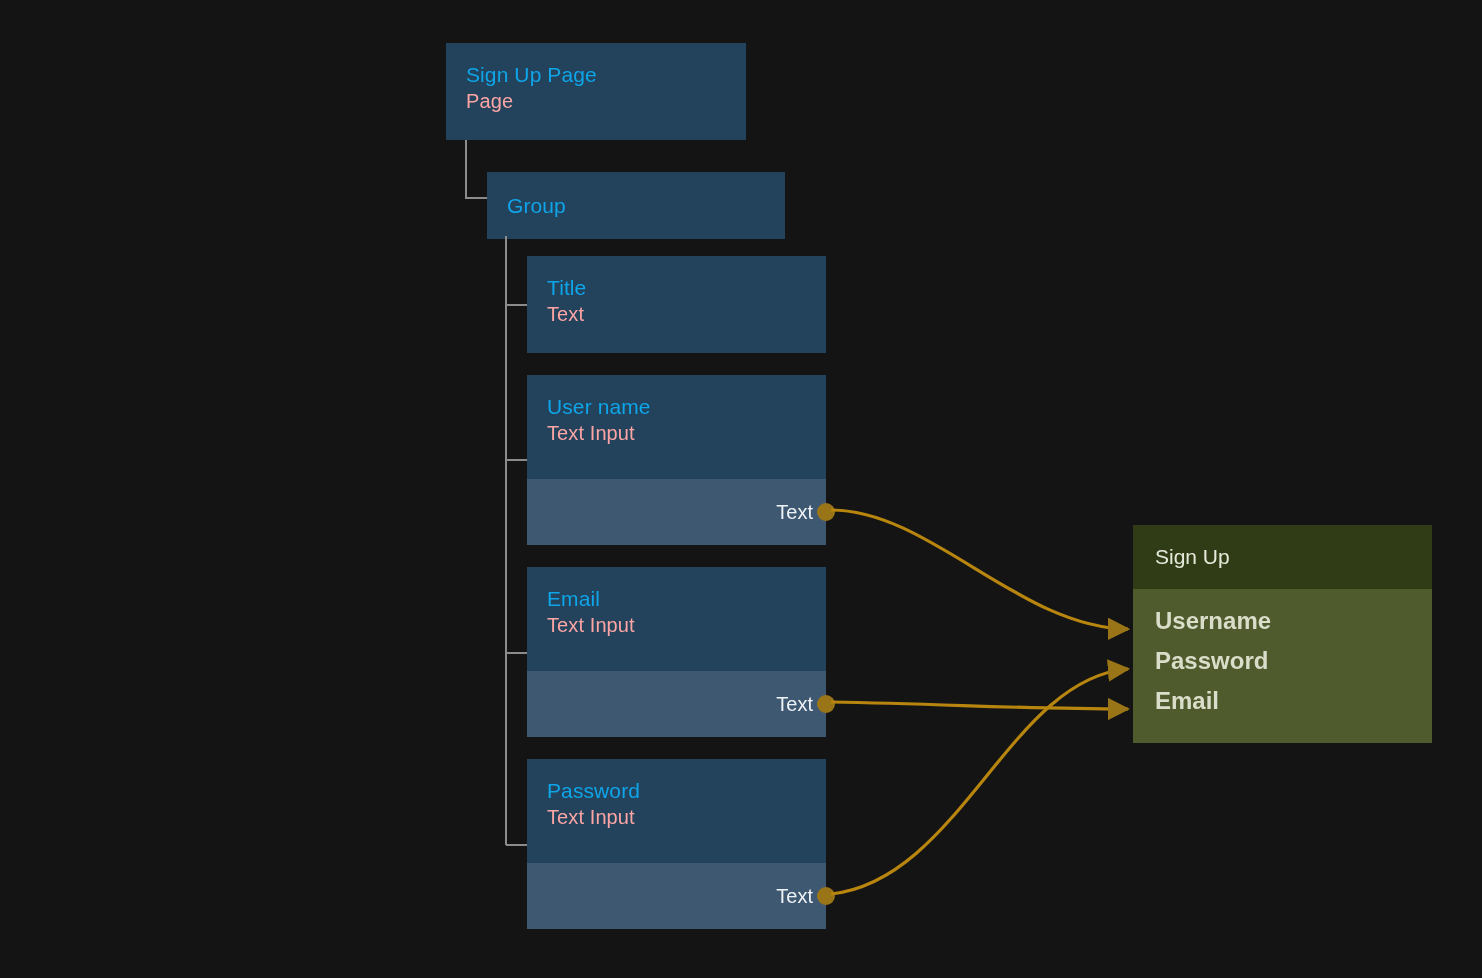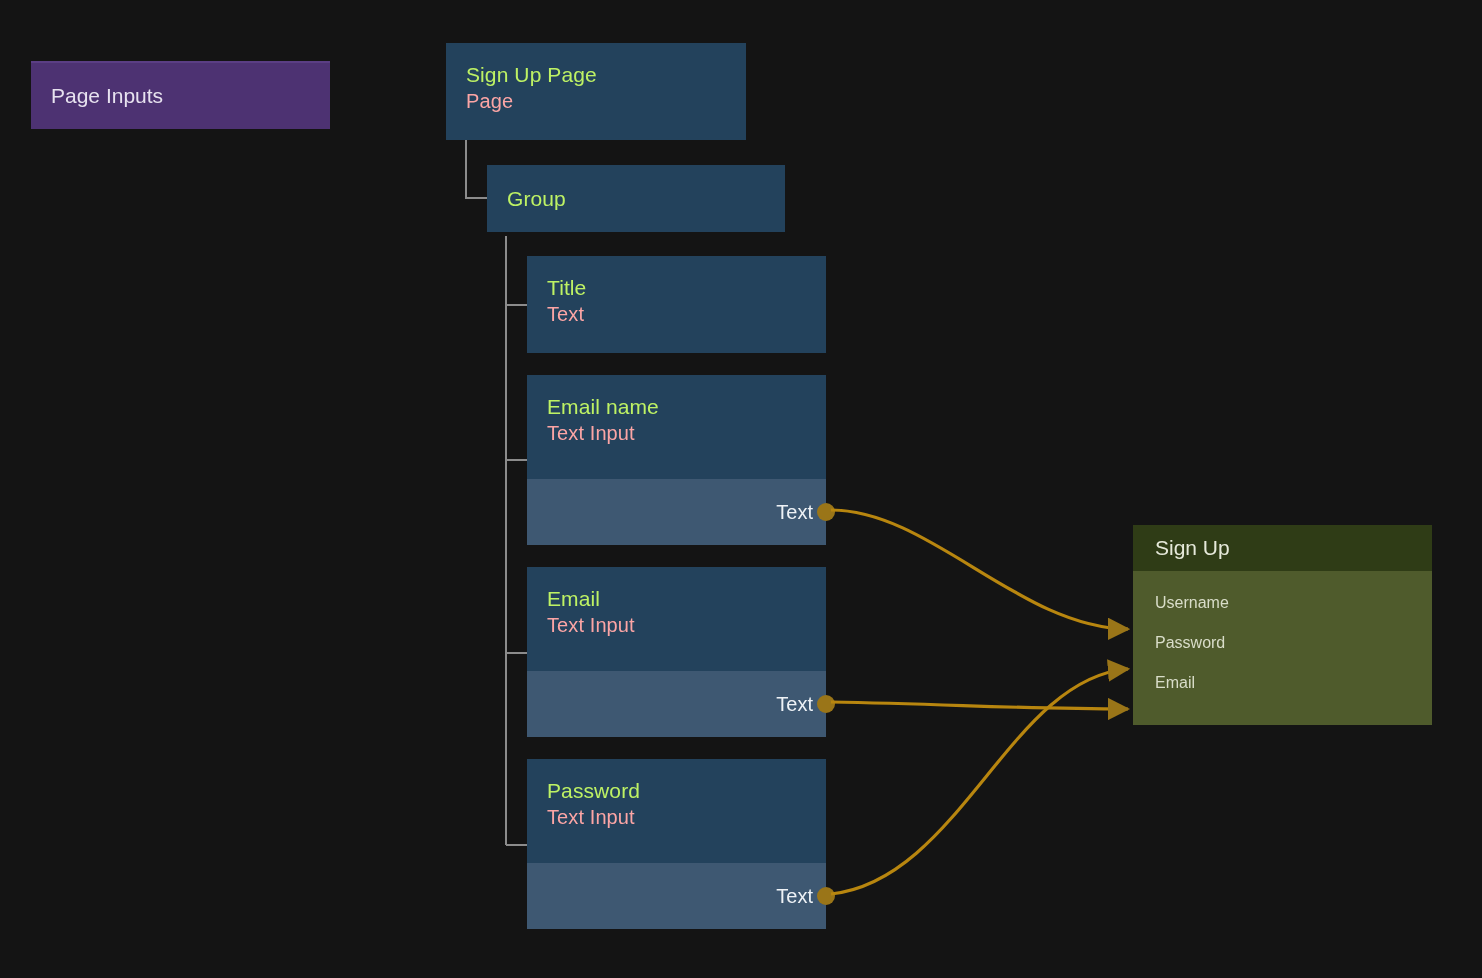--- a/index.html
+++ b/index.html
@@ -26,21 +26,21 @@
   .node {
     position: absolute;
     box-sizing: border-box;
   }
   .node-head {
     box-sizing: border-box;
     background: #23425c;
     padding: 18px 20px 16px 20px;
   }
   .node-title {
-    color: #bef264;
+    color: #0ea5e9;
     font-size: 21px;
     line-height: 27px;
     letter-spacing: 0.1px;
     white-space: nowrap;
   }
   .node-subtitle {
     color: #fca5a5;
     font-size: 20px;
     line-height: 26px;
     letter-spacing: 0.1px;
@@ -119,23 +119,24 @@
   }
   .gn-port {
     height: 40px;
     display: flex;
     align-items: center;
     padding-left: 22px;
     box-sizing: border-box;
   }
   .gn-port-label {
     color: #d9ddc9;
-    font-size: 16px;
+    font-size: 24px;
     line-height: 24px;
     white-space: nowrap;
+    font-weight: bold;
   }
 
   
   .layer {
     position: absolute;
     left: 0;
     top: 0;
     width: 1482px;
     height: 978px;
     pointer-events: none;
@@ -154,47 +155,44 @@
       <path d="M466,140 L466,198 L487,198"></path>
 
       <path d="M506,236 L506,845"></path>
       <path d="M506,305 L527,305"></path>
       <path d="M506,460 L527,460"></path>
       <path d="M506,653 L527,653"></path>
       <path d="M506,845 L527,845"></path>
     </g>
   </svg>
 
-  <div class="chip" style="left:31px; top:61px; width:299px; height:68px;">
-    <span class="chip-label">Page Inputs</span>
-  </div>
 
   <div class="node" style="left:446px; top:43px; width:300px; height:97px;">
     <div class="node-head" style="height:97px;">
       <div class="node-title">Sign Up Page</div>
       <div class="node-subtitle">Page</div>
     </div>
   </div>
 
-  <div class="node" style="left:487px; top:165px; width:298px; height:67px;">
+  <div class="node" style="left:487px; top:172px; width:298px; height:67px;">
     <div class="node-head label-only" style="height:67px;">
       <div class="node-title">Group</div>
     </div>
   </div>
 
   <div class="node" style="left:527px; top:256px; width:299px; height:97px;border-radius:25px;">
     <div class="node-head" style="height:97px;">
       <div class="node-title">Title</div>
       <div class="node-subtitle">Text</div>
     </div>
   </div>
 
   <div class="node" style="left:527px; top:375px; width:299px; height:170px;">
     <div class="node-head" style="height:104px;">
-      <div class="node-title">Email name</div>
+      <div class="node-title">User name</div>
       <div class="node-subtitle">Text Input</div>
     </div>
     <div class="port-row" style="height:66px;">
       <span class="port-label">Text</span>
       <span class="port-dot"></span>
     </div>
   </div>
 
   <div class="node" style="left:527px; top:567px; width:299px; height:170px;">
     <div class="node-head" style="height:104px;">
@@ -212,21 +210,21 @@
       <div class="node-title">Password</div>
       <div class="node-subtitle">Text Input</div>
     </div>
     <div class="port-row" style="height:66px;">
       <span class="port-label">Text</span>
       <span class="port-dot"></span>
     </div>
   </div>
 
   <div class="node node-green" style="left:1133px; top:525px; width:299px; height:220px;">
-    <div class="gn-head" style="height:46px;">
+    <div class="gn-head" style="height:64px;">
       <span class="gn-title">Sign Up</span>
     </div>
     <div class="gn-body" style="height:154px;">
       <div class="gn-port">
         <span class="gn-port-label">Username</span>
       </div>
       <div class="gn-port">
         <span class="gn-port-label">Password</span>
       </div>
       <div class="gn-port">

